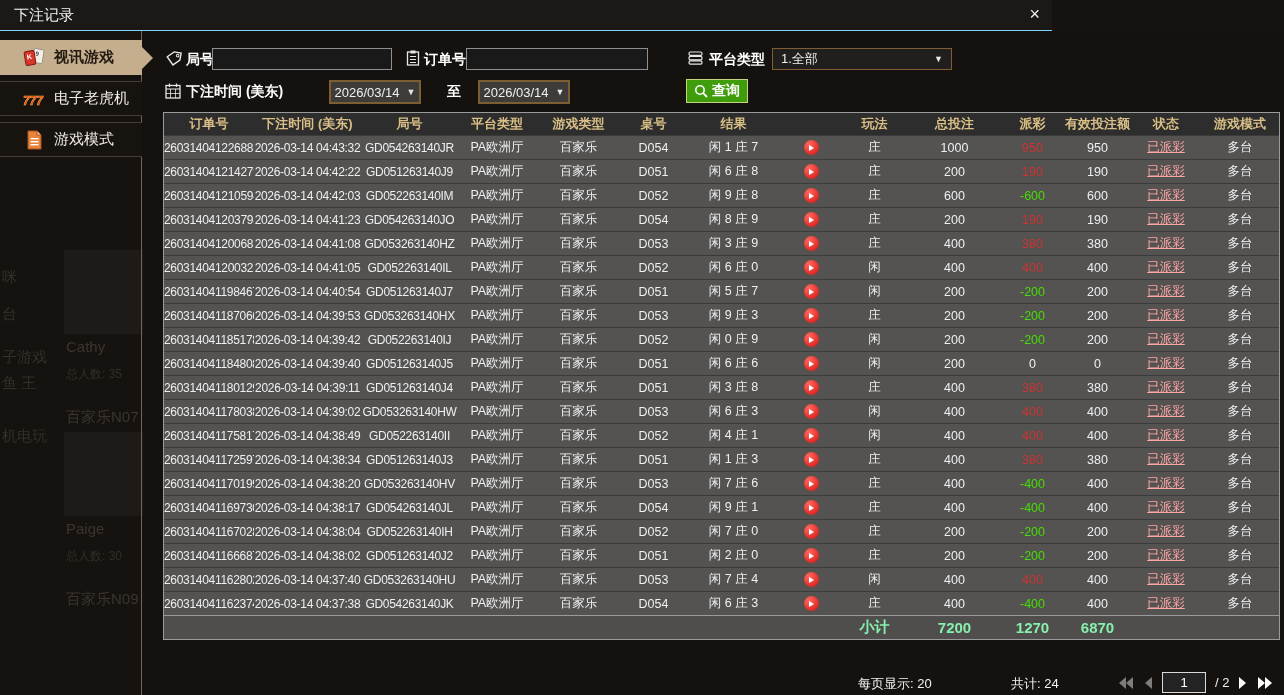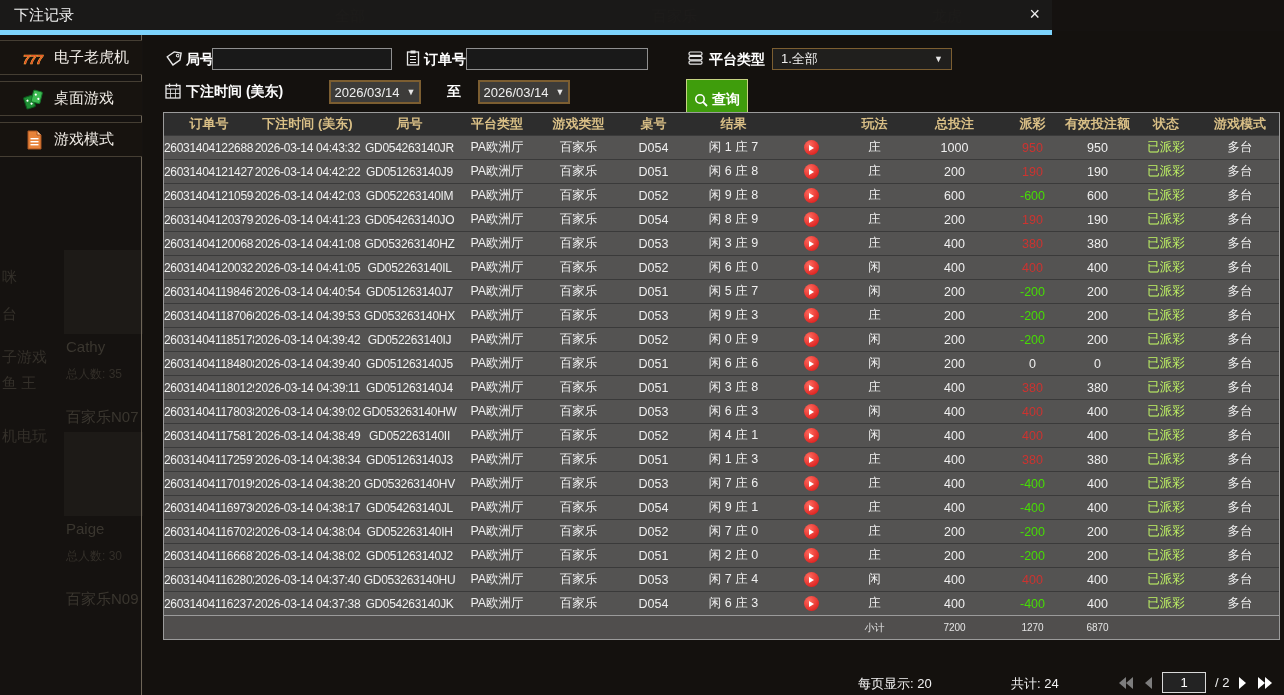--- a/index.html
+++ b/index.html
@@ -6,21 +6,21 @@
   .screen{position:relative;width:1284px;height:695px;background:#151210;overflow:hidden;
           font-family:"Liberation Sans",sans-serif;-webkit-font-smoothing:antialiased;}
   
   .bg-tab{position:absolute;top:7px;font-size:15px;color:#37332e;}
   .bg-frag{position:absolute;left:2px;font-size:15px;color:#34302a;}
   .bg-photo{position:absolute;left:64px;width:79px;background:#1d1a17;}
   .bg-cardtxt{position:absolute;left:66px;font-size:15px;color:#3a362f;white-space:nowrap;overflow:hidden;width:77px;}
   .bg-count{font-size:12px;color:#332f29;}
   
   .titlebar{position:absolute;left:0;top:0;width:1052px;height:30px;background:rgba(27,26,25,0.93);
-            border-bottom:5px solid #7dd3fc;z-index:5;}
+            border-bottom:1px solid #7dd3fc;z-index:5;}
   .title{position:absolute;left:14px;top:6px;color:#f2f2f2;font-size:15px;}
   .closebtn{position:absolute;right:12px;top:4px;color:#eeeeee;font-size:18px;line-height:20px;cursor:pointer;}
   
   .side-line{position:absolute;left:141px;top:30px;height:665px;width:1px;background:#6e6557;z-index:4;}
   .menu{position:absolute;left:0;top:40px;width:142px;z-index:6;}
   .menu-item{position:relative;height:33px;margin-bottom:6px;background:#17130f;
              border-top:1px solid #453e33;border-bottom:1px solid #453e33;
              display:flex;align-items:center;color:#f0ece6;font-size:15px;cursor:pointer;}
   .menu-item .mi-icon{width:24px;height:22px;margin-left:22px;margin-right:8px;display:inline-flex;
                       align-items:center;justify-content:center;flex:0 0 auto;}
@@ -33,35 +33,35 @@
   .f-label{position:absolute;color:#ffffff;font-weight:bold;font-size:14px;}
   .f-input{position:absolute;background:#191919;border:1px solid #8f8f8f;height:20px;color:#eeeeee;
            font-size:13px;padding:0 5px;outline:none;box-sizing:content-box;}
   .f-select{position:absolute;background:#201f1d;border:1px solid #7c5e31;height:20px;color:#eeeeee;
             font-size:13px;display:flex;align-items:center;justify-content:space-between;
             padding:0 8px;cursor:pointer;}
   .arr{font-size:9px;color:#e6e6e6;}
   .datebtn{position:absolute;background:#3d3c3a;border:2px solid #7c5e31;height:20px;color:#f0f0f0;
            font-size:13px;display:flex;align-items:center;justify-content:center;gap:7px;cursor:pointer;}
   .querybtn{position:absolute;background:#3f9d0c;border:1px solid #c6d382;color:#ffffff;font-size:14px;
-            font-weight:bold;display:flex;align-items:center;gap:4px;padding:9px 7px;height:22px;cursor:pointer;}
+            font-weight:bold;display:flex;align-items:center;gap:4px;padding:0 7px;height:22px;cursor:pointer;}
   
   .tbl{position:absolute;left:20px;top:81px;width:1117px;border:1px solid #9b9b9b;background:#545352;box-sizing:border-box;}
   .trow{display:grid;grid-template-columns:90px 107px 97px 78px 85px 65px 95px 60px 67px 93px 63px 67px 70px 1fr;
         align-items:center;}
   .trow>div{text-align:center;overflow:hidden;white-space:nowrap;}
   .thead{height:22px;background:#2d2d2d;color:#d9bf86;font-size:13px;font-weight:bold;}
   .tr{height:23px;background:#545352;border-top:1px solid #3a3a3a;color:#efefef;font-size:12.5px;}
   .tr:first-of-type{border-top:none;}
   .cell-sm{font-size:12px;letter-spacing:-0.3px;}
   .pos{color:#cc3330;}
   .neg{color:#46dc04;}
   .zero{color:#efefef;}
-  .st-green{color:#bef264;}
-  .tr-total{height:23px;background:#504e4d;border-top:1px solid #9b9b9b;color:#e5e5e5;font-weight:normal;font-size:10px;}
+  .st-green{color:#fca5a5;text-decoration:underline;}
+  .tr-total{height:23px;background:#504e4d;border-top:1px solid #9b9b9b;color:#86efac;font-weight:bold;font-size:15px;}
   .play-icon{width:15px;height:15px;border-radius:50%;display:inline-flex;align-items:center;justify-content:center;
              background:radial-gradient(circle at 35% 30%, #ff6a5e, #d50f0f);cursor:pointer;vertical-align:middle;}
   .play-tri{width:0;height:0;border-left:5px solid #ffffff;border-top:3px solid transparent;
             border-bottom:3px solid transparent;margin-left:1px;}
   
   .bbar-txt{position:absolute;color:#f2f2f2;font-size:13px;top:644px;}
   .pager{position:absolute;top:641px;display:flex;align-items:center;gap:9px;}
   .pgbtn{display:inline-flex;align-items:center;cursor:pointer;}
   .pg-input{width:38px;height:17px;background:#232323;border:1px solid #d9d9d9;color:#ffffff;
             font-size:13px;text-align:center;outline:none;}
@@ -91,44 +91,42 @@
     </div>
 
   <div class="titlebar">
     <span class="title">下注记录</span>
     <span class="closebtn">×</span>
   </div>
 
   <div class="side-line"></div>
 
   <div class="menu" id="menu">
+      <div class="menu-item active">
+        <span class="mi-icon">
+          <svg width="24" height="22" viewBox="0 0 24 22">
+     <g transform="rotate(9 16 10)">
+              <rect x="11" y="2" width="10" height="14" rx="1.5" fill="#f2eee6" stroke="#9a9488"></rect>
+              <text x="13" y="9" font-size="6" fill="#444" font-family="sans-serif">9</text>
+            </g>
+     <g transform="rotate(-9 8 11)">
+              <rect x="3" y="4" width="10" height="14" rx="1.5" fill="#d8362a" stroke="#7e1812"></rect>
+              <text x="5" y="12" font-size="7" fill="#fff" font-weight="bold" font-family="sans-serif">K</text>
+            </g>
+          </svg>
+        </span>
+        <span class="mi-label">视讯游戏</span>
+      </div>
       <div class="menu-item">
         <span class="mi-icon">
           <svg width="26" height="20" viewBox="0 0 26 20">
      <text x="1" y="16" font-size="13" font-weight="bold" font-style="italic" fill="#e23522" stroke="#ffb43c" stroke-width="0.6" font-family="sans-serif">777</text>
           </svg>
         </span>
         <span class="mi-label">电子老虎机</span>
-      </div>
-      <div class="menu-item">
-        <span class="mi-icon">
-          <svg width="24" height="22" viewBox="0 0 24 22">
-     <g transform="rotate(-18 8 14)">
-              <rect x="3" y="8" width="9" height="12" rx="1.2" fill="#1f8f35" stroke="#0d5c1e"></rect>
-              <circle cx="6" cy="12" r="1.1" fill="#fff"></circle>
-              <circle cx="9" cy="16" r="1.1" fill="#fff"></circle>
-            </g>
-     <g transform="rotate(14 15 10)">
-              <rect x="10" y="3" width="9" height="12" rx="1.2" fill="#3dbb52" stroke="#15742a"></rect>
-              <circle cx="13" cy="7" r="1.1" fill="#fff"></circle>
-              <circle cx="16.5" cy="10.5" r="1.1" fill="#fff"></circle>
-            </g>
-          </svg>
-        </span>
-        <span class="mi-label">桌面游戏</span>
       </div>
       <div class="menu-item">
         <span class="mi-icon">
           <svg width="18" height="20" viewBox="0 0 18 20">
      <path d="M3 1 h9 l4 4 v14 h-13 z" fill="#e8833a" stroke="#a85420"></path>
      <path d="M12 1 v4 h4" fill="#f7cda6" stroke="#a85420"></path>
      <rect x="5.5" y="8" width="8" height="1.4" fill="#fff"></rect>
             <rect x="5.5" y="11" width="8" height="1.4" fill="#fff"></rect>
             <rect x="5.5" y="14" width="8" height="1.4" fill="#fff"></rect>
           </svg>

